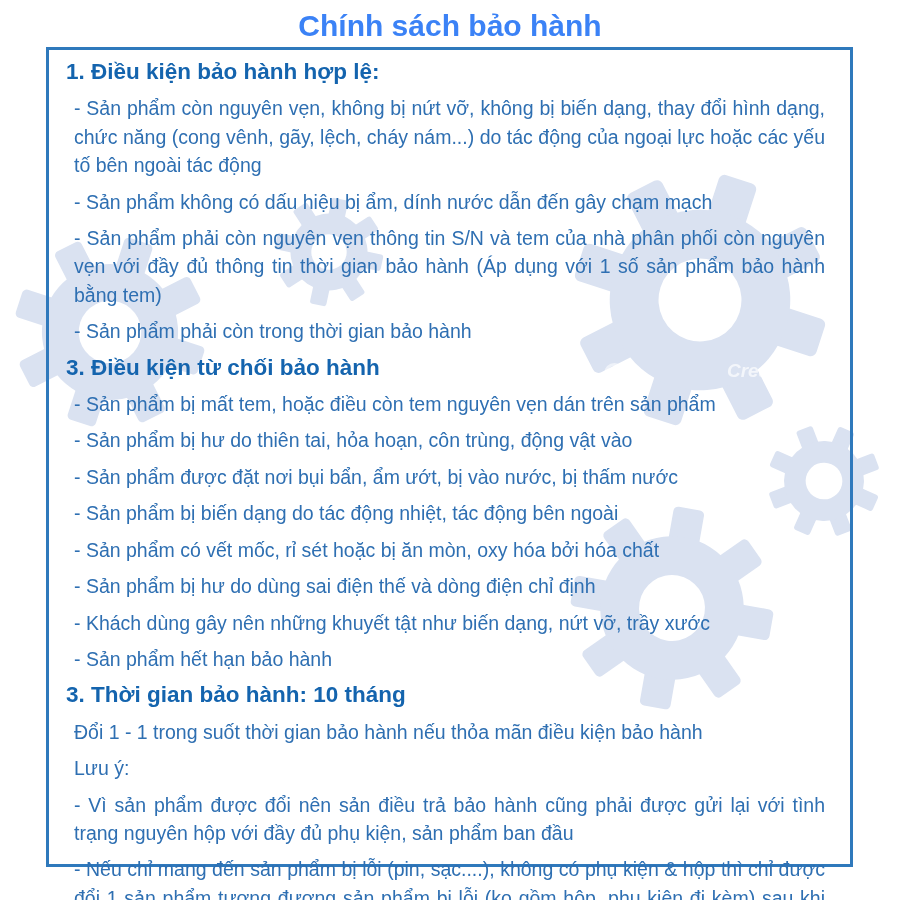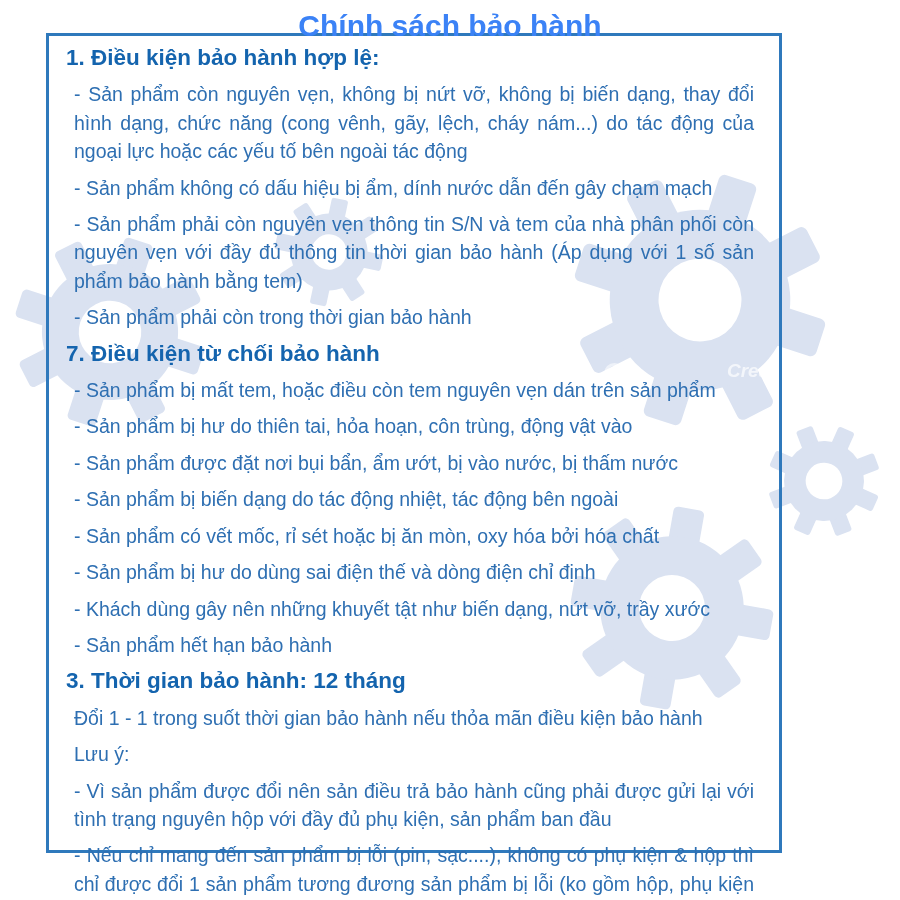--- a/index.html
+++ b/index.html
@@ -16,21 +16,21 @@
   .gear-hole{fill:#FFFFFF;}
   .watermark-logo{
     position:absolute;left:604px;top:363px;width:15px;height:15px;
     border:3px solid rgba(255,255,255,.55);border-radius:50%;z-index:1;
   }
   .watermark-text{
     position:absolute;left:727px;top:360px;font-size:19px;font-weight:700;
     color:rgba(255,255,255,.68);z-index:1;font-style:italic;
   }
   .policy-box{
-    position:absolute;left:46px;top:33px;width:736px;height:820px;box-sizing:border-box;
+    position:absolute;left:46px;top:47px;width:807px;height:820px;box-sizing:border-box;
     border:3px solid #2F79BC;padding:8px 17px 6px 17px;z-index:2;background:transparent;
   }
   .section-heading{
     margin:0;font-size:22.5px;line-height:28.4px;font-weight:700;color:#1464AE;
   }
   .item{
     margin:8px;font-size:19.5px;line-height:28.4px;color:#2E6FB2;
     text-align:justify;
   }
 </style>
@@ -63,29 +63,29 @@
 <h1 class="page-title">Chính sách bảo hành</h1>
 
 <div class="policy-box">
 
   <h2 class="section-heading">1. Điều kiện bảo hành hợp lệ:</h2>
   <p class="item">- Sản phẩm còn nguyên vẹn, không bị nứt vỡ, không bị biến dạng, thay đổi hình dạng, chức năng (cong vênh, gãy, lệch, cháy nám...) do tác động của ngoại lực hoặc các yếu tố bên ngoài tác động</p>
   <p class="item">- Sản phẩm không có dấu hiệu bị ẩm, dính nước dẫn đến gây chạm mạch</p>
   <p class="item">- Sản phẩm phải còn nguyên vẹn thông tin S/N và tem của nhà phân phối còn nguyên vẹn với đầy đủ thông tin thời gian bảo hành (Áp dụng với 1 số sản phẩm bảo hành bằng tem)</p>
   <p class="item">- Sản phẩm phải còn trong thời gian bảo hành</p>
 
-  <h2 class="section-heading">7. Điều kiện từ chối bảo hành</h2>
+  <h2 class="section-heading">3. Điều kiện từ chối bảo hành</h2>
   <p class="item">- Sản phẩm bị mất tem, hoặc điều còn tem nguyên vẹn dán trên sản phẩm</p>
   <p class="item">- Sản phẩm bị hư do thiên tai, hỏa hoạn, côn trùng, động vật vào</p>
   <p class="item">- Sản phẩm được đặt nơi bụi bẩn, ẩm ướt, bị vào nước, bị thấm nước</p>
   <p class="item">- Sản phẩm bị biến dạng do tác động nhiệt, tác động bên ngoài</p>
   <p class="item">- Sản phẩm có vết mốc, rỉ sét hoặc bị ăn mòn, oxy hóa bởi hóa chất</p>
   <p class="item">- Sản phẩm bị hư do dùng sai điện thế và dòng điện chỉ định</p>
   <p class="item">- Khách dùng gây nên những khuyết tật như biến dạng, nứt vỡ, trầy xước</p>
   <p class="item">- Sản phẩm hết hạn bảo hành</p>
 
-  <h2 class="section-heading">3. Thời gian bảo hành: 12 tháng</h2>
+  <h2 class="section-heading">3. Thời gian bảo hành: 10 tháng</h2>
   <p class="item">Đổi 1 - 1 trong suốt thời gian bảo hành nếu thỏa mãn điều kiện bảo hành</p>
   <p class="item">Lưu ý:</p>
   <p class="item">- Vì sản phẩm được đổi nên sản điều trả bảo hành cũng phải được gửi lại với tình trạng nguyên hộp với đầy đủ phụ kiện, sản phẩm ban đầu</p>
   <p class="item">- Nếu chỉ mang đến sản phẩm bị lỗi (pin, sạc....), không có phụ kiện &amp; hộp thì chỉ được đổi 1 sản phẩm tương đương sản phẩm bị lỗi  (ko gồm hộp, phụ kiện đi kèm) sau khi kiểm tra đúng lỗi được bảo hành</p>
 
 </div>
 
 </body></html>

